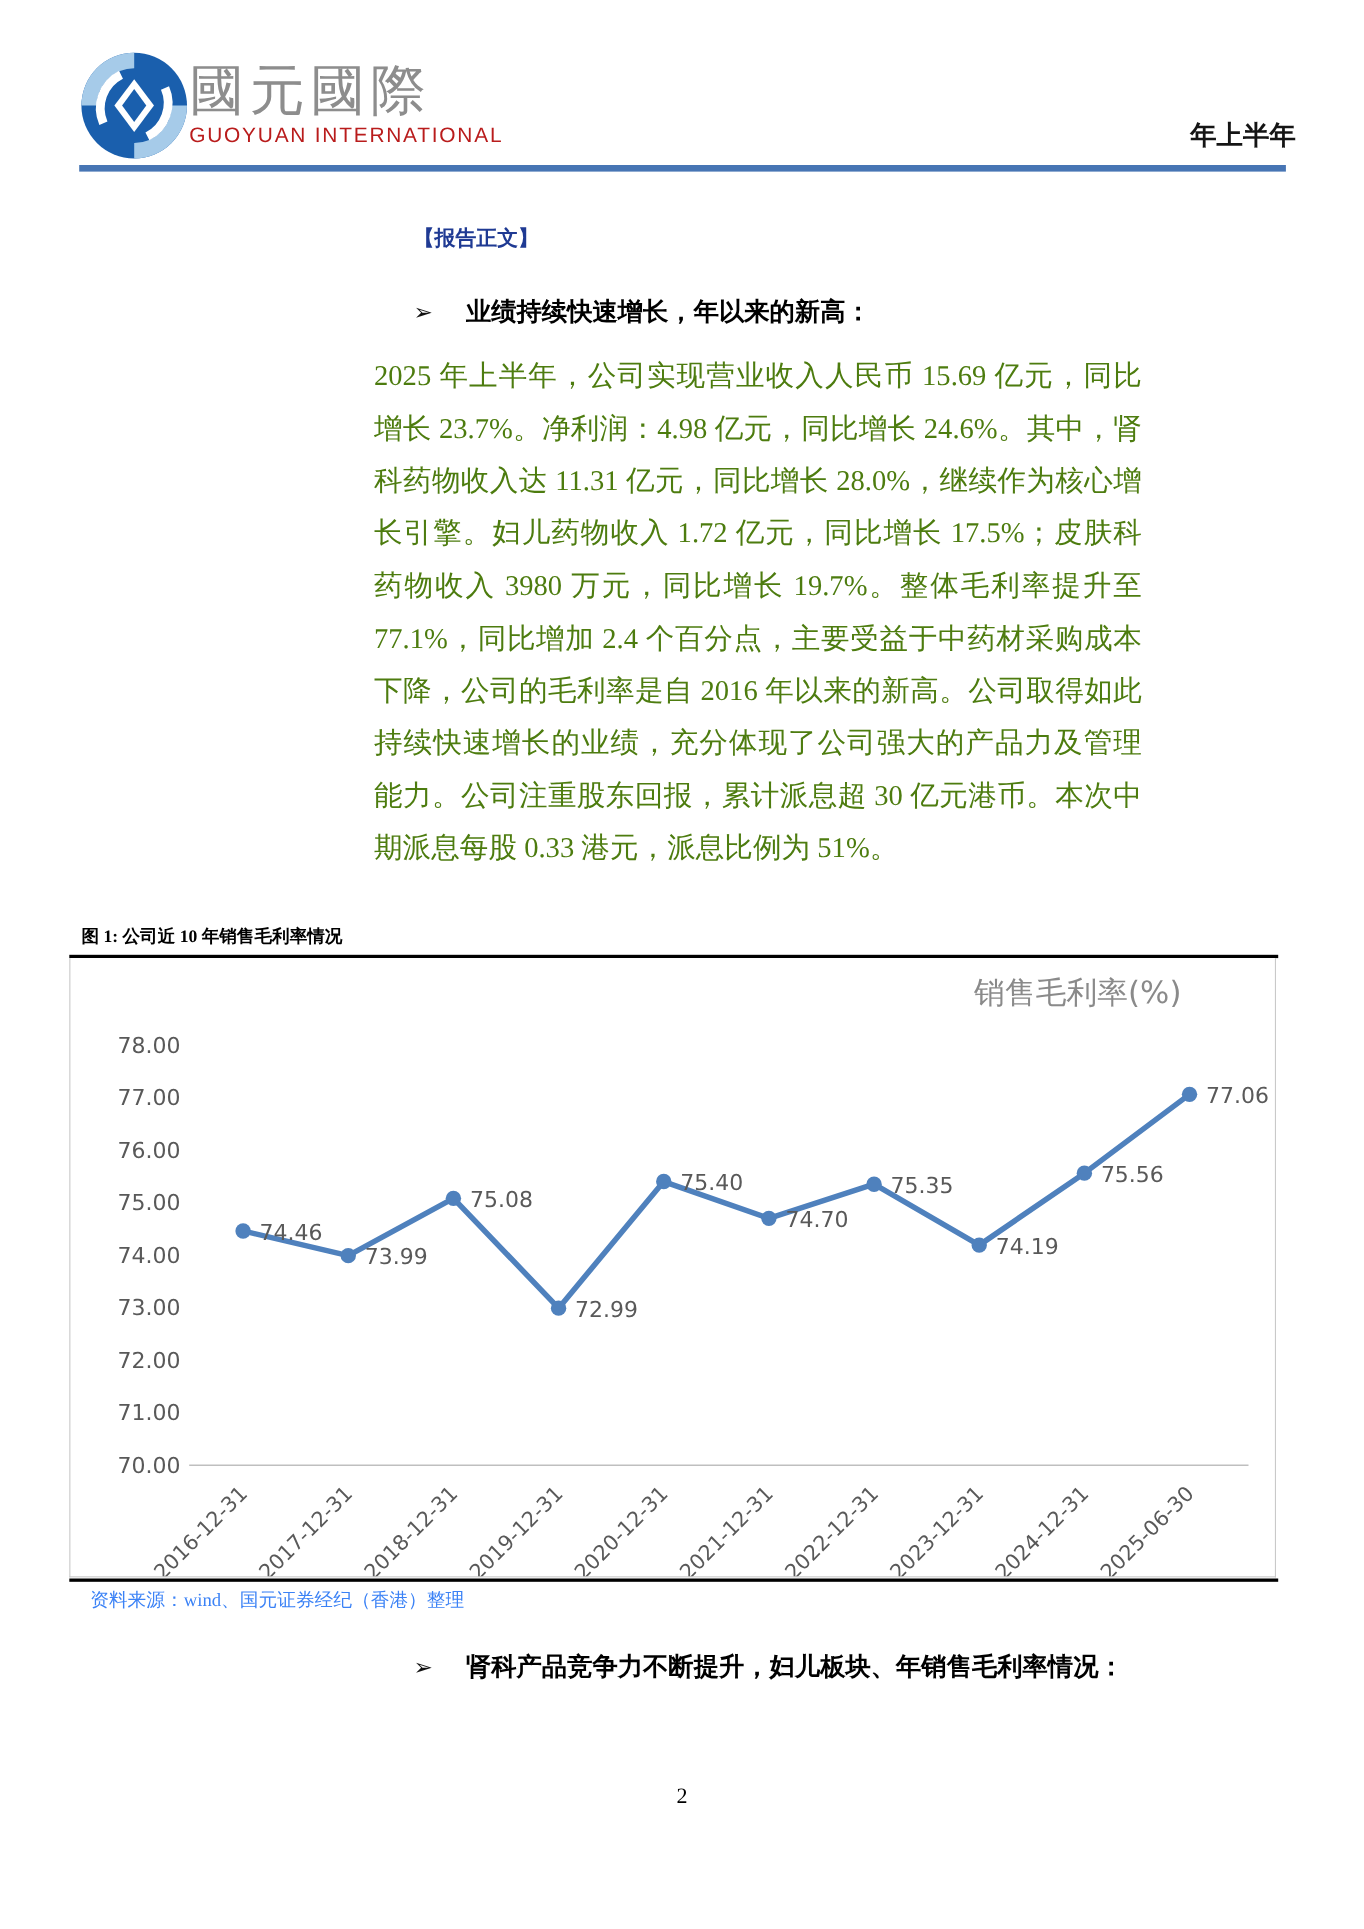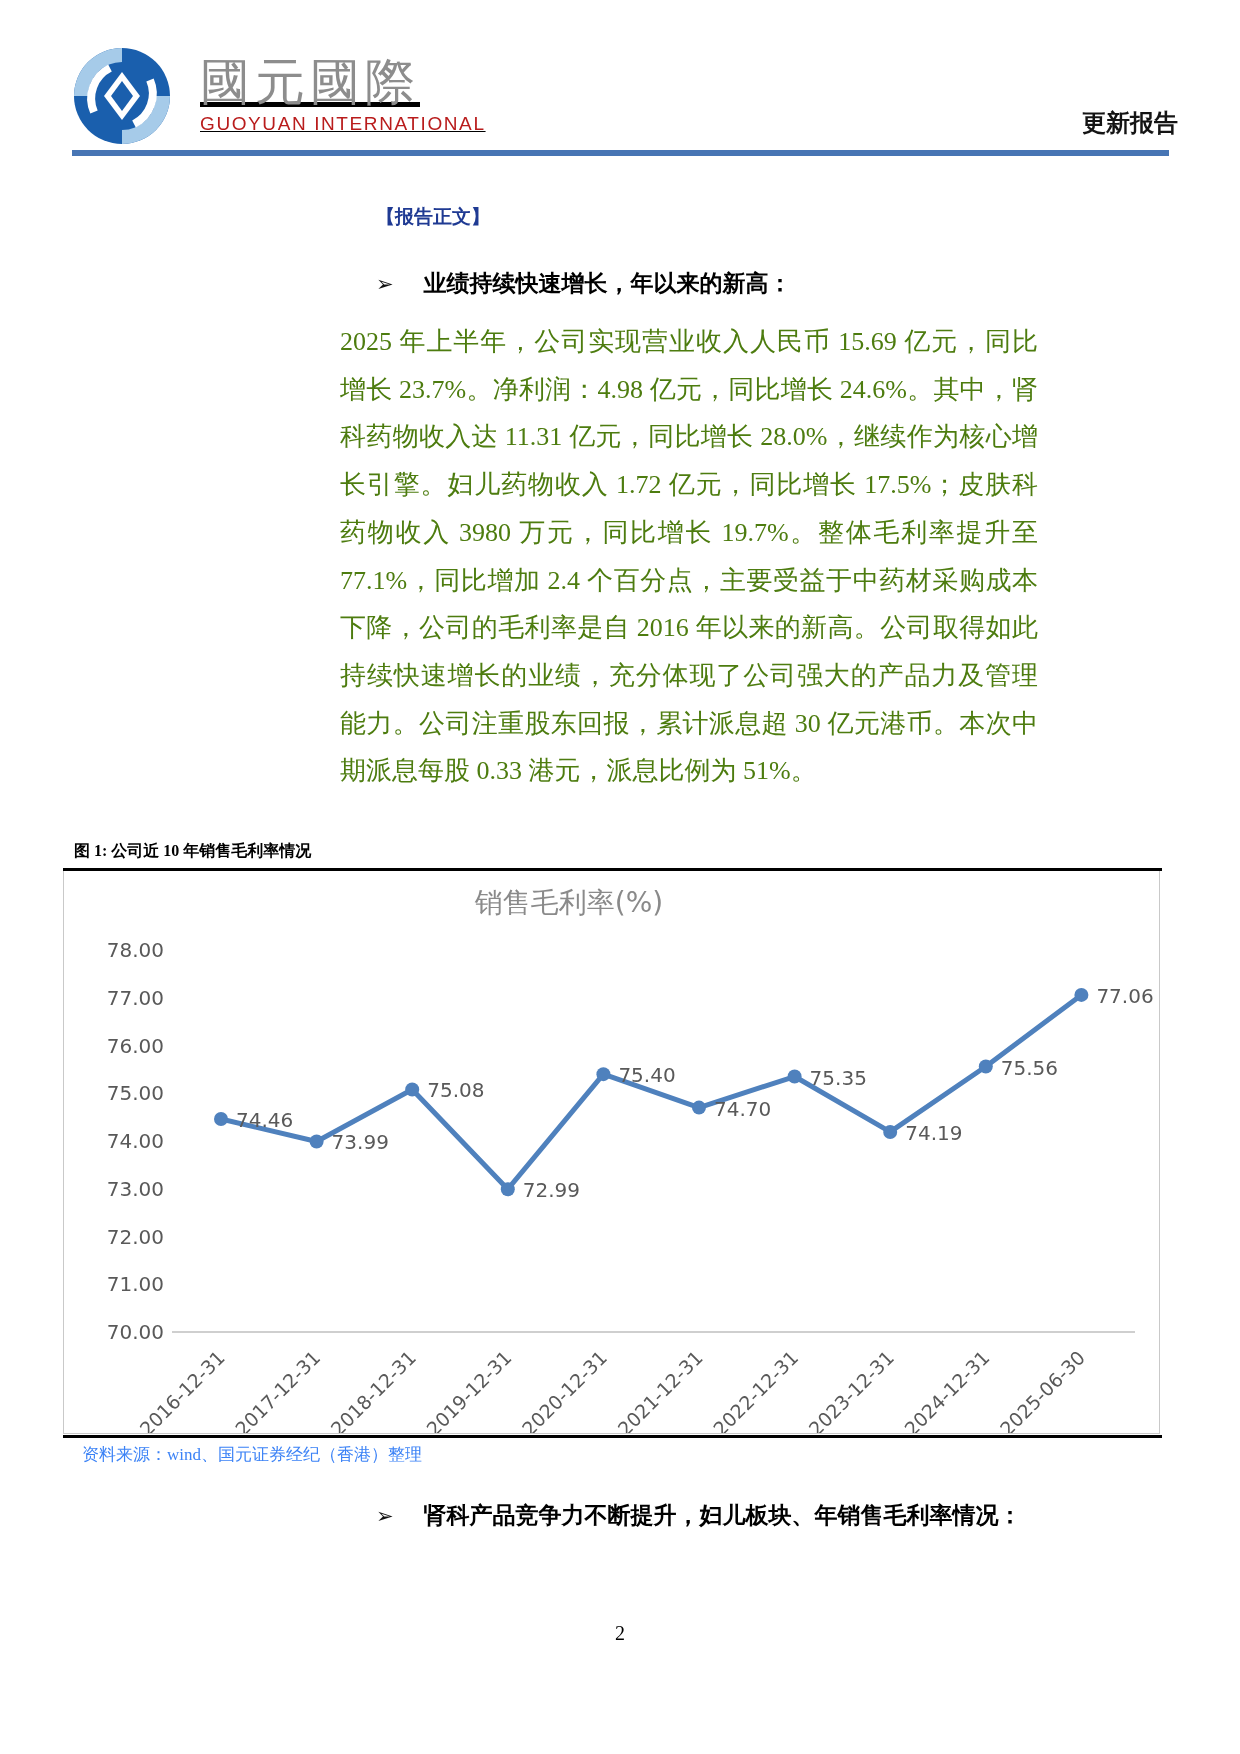--- a/index.html
+++ b/index.html
@@ -2,21 +2,21 @@
 <html><head>
 <meta charset="utf-8">
 <style>
   html,body{margin:0;padding:0;background:#ffffff;}
   .page{
     position:relative;width:1240px;height:1754px;margin:0 auto;background:#fff;
     overflow:hidden;color:#000;
     font-family:"Liberation Serif","DejaVu Serif",serif;
   }
   
-  .logo{position:absolute;left:72px;top:46px;display:flex;align-items:flex-start;gap:28px;text-decoration:underline;}
+  .logo{position:absolute;left:72px;top:46px;display:flex;align-items:flex-start;gap:0;}
   .logo-icon{width:100px;height:100px;display:block;}
   .brand{display:flex;flex-direction:column;margin-top:8px;font-family:"Liberation Sans","DejaVu Sans",sans-serif;}
   .brand-cn{font-size:50px;line-height:1.15;color:#8d8d8d;letter-spacing:5px;}
   .brand-en{font-size:19px;color:#b91c1c;letter-spacing:1.6px;margin-top:1px;}
   .report-tag{position:absolute;top:107px;right:62px;font-size:24px;font-weight:bold;color:#141414;}
   .header-rule{position:absolute;left:72px;top:150px;width:1097px;height:6px;}
 
   
   .section-title{position:absolute;left:376px;top:204px;font-size:19px;font-weight:bold;color:#1f3a93;}
   .bullet{position:absolute;left:376px;display:flex;align-items:baseline;}
@@ -28,21 +28,21 @@
   #para1{left:340px;top:318px;width:698px;}
   #para2{left:376px;top:1553px;width:664px;}
 
   
   .fig-caption{position:absolute;left:74px;top:841px;font-size:16px;font-weight:bold;color:#000;}
   .fig-rule{position:absolute;left:63px;width:1099px;height:3px;background:#000;}
   #fig-rule-top{top:868px;}
   #fig-rule-bottom{top:1435px;}
   .fig-frame{position:absolute;left:63px;top:871px;width:1095px;height:562px;background:#fff;
     border:1px solid #c9c9c9;border-top:none;}
-  .chart-title{position:absolute;left:0;top:13px;width:1010px;text-align:center;
+  .chart-title{position:absolute;left:0;top:13px;width:1010px;text-align:right;
     font-size:28px;color:#8a8a8a;font-family:"DejaVu Sans","Liberation Sans",sans-serif;}
   .chart-svg{position:absolute;left:0;top:0;}
   .chart-svg text.tick{font:19px "DejaVu Sans","Liberation Sans",sans-serif;fill:#595959;}
   .chart-svg text.ytick{font:20px "DejaVu Sans","Liberation Sans",sans-serif;fill:#595959;}
   .chart-svg text.dlabel{font:20px "DejaVu Sans","Liberation Sans",sans-serif;fill:#595959;}
   .fig-source{position:absolute;left:82px;top:1443px;font-size:17px;color:#3b82f6;}
 
   .page-num{position:absolute;left:0;top:1622px;width:1240px;text-align:center;font-size:20px;color:#000;}
 </style>
 </head>
@@ -58,21 +58,21 @@
       <path d="M22 66 A34 34 0 0 1 38 22" stroke="#ffffff" stroke-width="8" fill="none"></path>
       <path d="M78 34 A34 34 0 0 1 62 78" stroke="#ffffff" stroke-width="8" fill="none"></path>
       <path d="M50 26 L68 50 L50 74 L32 50 Z" fill="#ffffff"></path>
       <path d="M50 35 L61 50 L50 65 L39 50 Z" fill="#1a5fad"></path>
     </svg>
     <div class="brand">
       <span class="brand-cn">國元國際</span>
       <span class="brand-en">GUOYUAN INTERNATIONAL</span>
     </div>
   </div>
-  <div class="report-tag">更新报告</div>
+  <div class="report-tag">年上半年</div>
   <div class="header-rule" id="header-rule" style="background: rgb(71, 117, 180);"></div>
 
   <div class="section-title">【报告正文】</div>
 
   <div class="bullet" id="bullet1">
     <span class="glyph">➢</span>
     <span class="btext">业绩持续快速增长，年以来的新高：</span>
   </div>
   <div class="para" id="para1">2025 年上半年，公司实现营业收入人民币 15.69 亿元，同比增长 23.7%。净利润：4.98 亿元，同比增长 24.6%。其中，肾科药物收入达 11.31 亿元，同比增长 28.0%，继续作为核心增长引擎。妇儿药物收入 1.72 亿元，同比增长 17.5%；皮肤科药物收入 3980 万元，同比增长 19.7%。整体毛利率提升至 77.1%，同比增加 2.4 个百分点，主要受益于中药材采购成本下降，公司的毛利率是自 2016 年以来的新高。公司取得如此持续快速增长的业绩，充分体现了公司强大的产品力及管理能力。公司注重股东回报，累计派息超 30 亿元港币。本次中期派息每股 0.33 港元，派息比例为 51%。</div>
 

